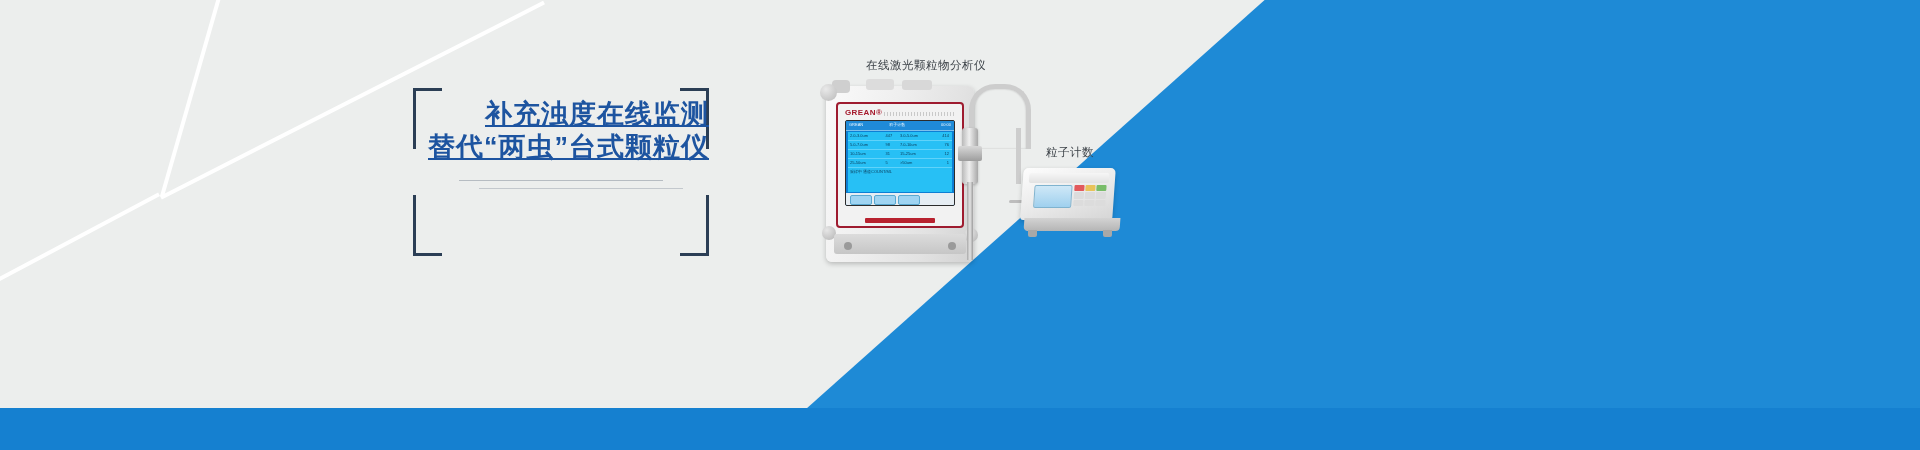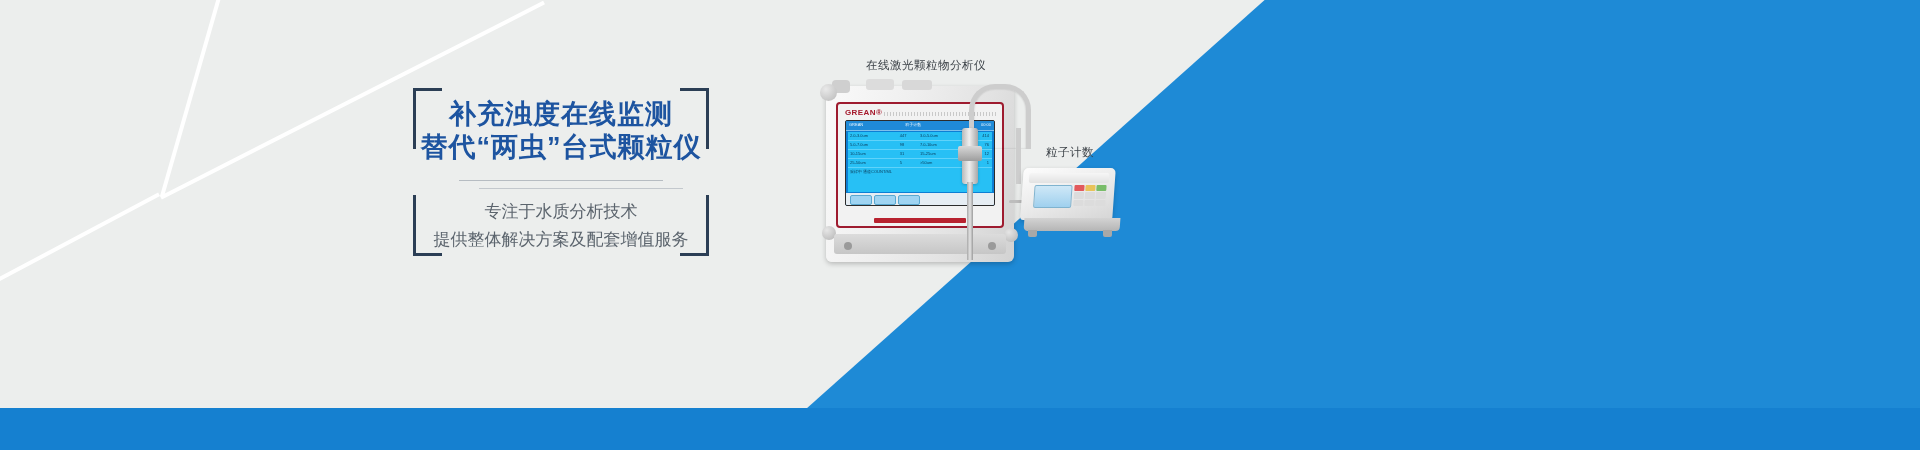--- a/index.html
+++ b/index.html
@@ -31,23 +31,23 @@
   .headline-block{
     position:absolute;left:413px;top:88px;width:296px;height:168px;
   }
   .bracket{position:absolute;width:0;height:0;}
   .br-tl{left:0;top:0;width:26px;height:58px;border-left:3px solid #2b3e55;border-top:3px solid #2b3e55;}
   .br-tr{right:0;top:0;width:26px;height:58px;border-right:3px solid #2b3e55;border-top:3px solid #2b3e55;}
   .br-bl{left:0;bottom:0;width:26px;height:58px;border-left:3px solid #2b3e55;border-bottom:3px solid #2b3e55;}
   .br-br{right:0;bottom:0;width:26px;height:58px;border-right:3px solid #2b3e55;border-bottom:3px solid #2b3e55;}
 
   .headline{
-    position:absolute;left:0;right:0;top:10px;text-align:center;
+    position:absolute;left:0;right:0;top:10px;text-align:right;
     color:#1d54a0;font-weight:bold;font-size:27px;line-height:33px;
-    letter-spacing:1px;white-space:nowrap;
+    letter-spacing:1px;white-space:nowrap;text-decoration:underline;
   }
   .headline .l1{display:block;}
   .headline .l2{display:block;}
 
   .divider{
     position:absolute;left:46px;right:46px;top:92px;height:1px;background:#b6bcc2;
   }
   .divider2{
     position:absolute;left:66px;right:26px;top:100px;height:1px;background:#c3c8cd;
   }
@@ -60,21 +60,21 @@
 
   
   .label{
     position:absolute;color:#3c4248;font-size:11.5px;white-space:nowrap;
     letter-spacing:.5px;
   }
   .label-top{left:866px;top:58px;}
   .label-bottom{left:1046px;top:145px;}
 
   
-  .analyzer{position:absolute;left:826px;top:86px;width:148px;height:176px;padding-left:40px;}
+  .analyzer{position:absolute;left:826px;top:86px;width:148px;height:176px;}
   .an-body{
     position:absolute;inset:0;border-radius:6px;
     background:linear-gradient(105deg,#fafafa 0%,#efefef 38%,#e2e2e2 72%,#d2d2d2 100%);
     box-shadow:0 2px 5px rgba(0,0,0,.22);
   }
   .an-lugL{position:absolute;left:6px;top:-6px;width:18px;height:13px;border-radius:4px;background:#cfcfcf;}
   .an-lugR{position:absolute;left:76px;top:-6px;width:30px;height:10px;border-radius:3px;background:#d8d8d8;}
   .an-lug2{position:absolute;left:40px;top:-7px;width:28px;height:11px;border-radius:3px;background:#dcdcdc;}
   .an-knob{position:absolute;left:-6px;top:-2px;width:17px;height:17px;border-radius:50%;
     background:radial-gradient(circle at 35% 30%,#e9e9e9,#b9b9b9);}
@@ -165,24 +165,20 @@
     <div class="bracket br-br"></div>
 
     <div class="headline">
       <span class="l1">补充浊度在线监测</span>
       <span class="l2">替代“两虫”台式颗粒仪</span>
     </div>
 
     <div class="divider"></div>
     <div class="divider2"></div>
 
-    <div class="sub">
-      <span class="s1">专注于水质分析技术</span>
-      <span class="s2">提供整体解决方案及配套增值服务</span>
-    </div>
   </div>
 
   <div class="label label-top">在线激光颗粒物分析仪</div>
   <div class="label label-bottom">粒子计数</div>
 
   <div class="analyzer">
     <div class="an-body"></div>
     <div class="an-lugL"></div>
     <div class="an-lug2"></div>
     <div class="an-lugR"></div>

